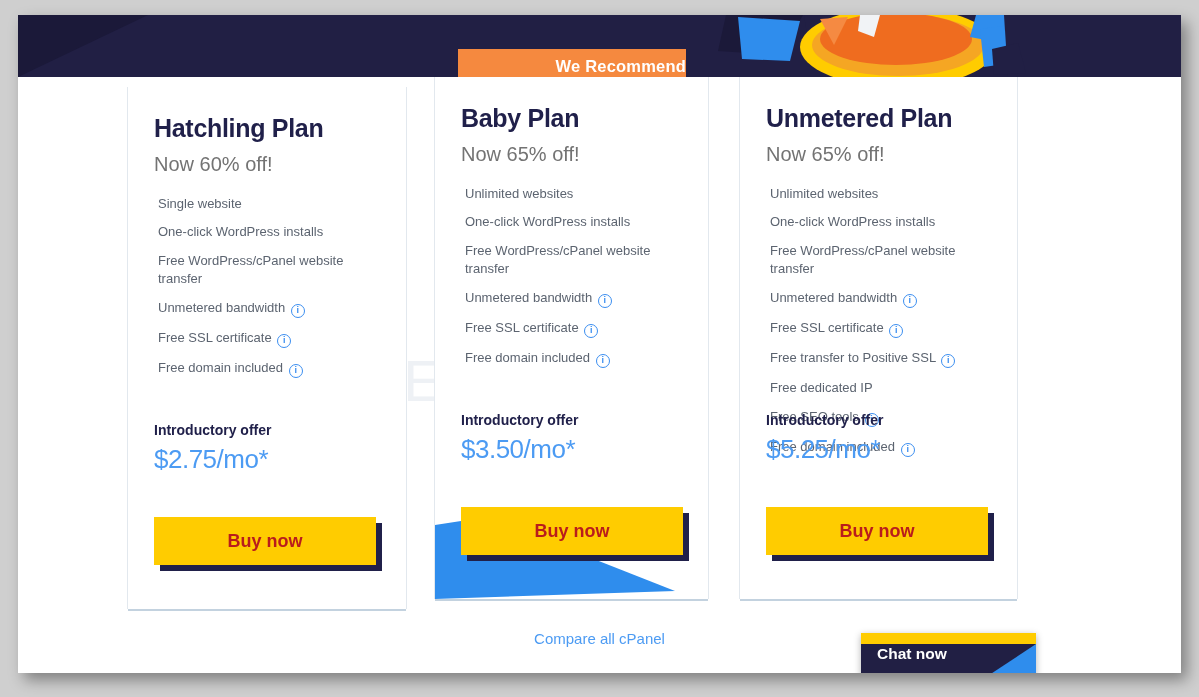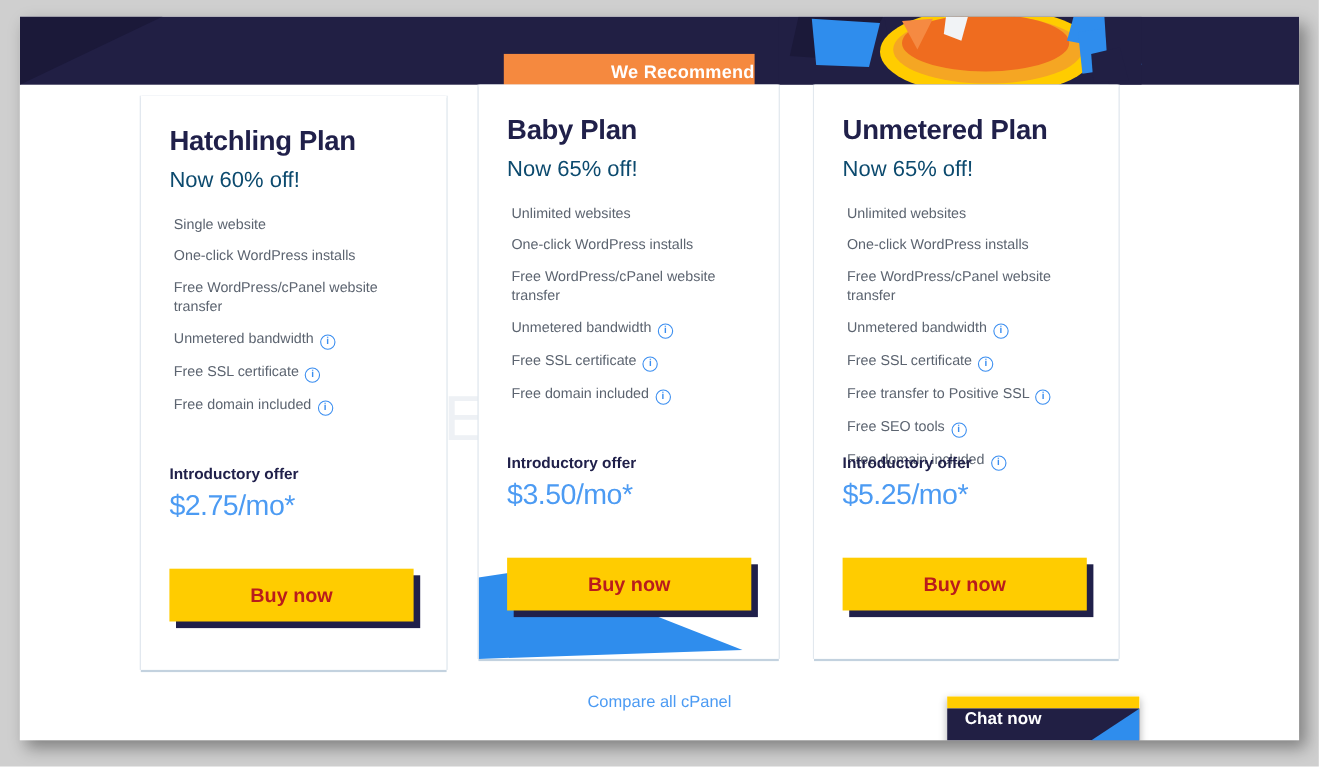--- a/index.html
+++ b/index.html
@@ -113,21 +113,21 @@
   .plan-title {
     font-size: 25px;
     font-weight: bold;
     color: #20204a;
     letter-spacing: -0.3px;
     margin: 0 0 10px 0;
     line-height: 1.1;
   }
   .plan-discount {
     font-size: 20px;
-    color: #0c4a6e;
+    color: #737373;
     margin: 0 0 20px 0;
     line-height: 1.1;
   }
 
   .features {
     list-style: none;
     margin: 0;
     padding: 0;
   }
   .features li {
@@ -343,20 +343,21 @@
       <div class="card-inner">
         <div class="plan-title">Unmetered Plan</div>
         <div class="plan-discount">Now 65% off!</div>
         <ul class="features">
             <li><span>Unlimited websites</span></li>
             <li><span>One-click WordPress installs</span></li>
             <li><span>Free WordPress/cPanel website transfer</span></li>
             <li><span>Unmetered bandwidth</span> <i class="info-icon">i</i></li>
             <li><span>Free SSL certificate</span> <i class="info-icon">i</i></li>
             <li><span>Free transfer to Positive SSL</span> <i class="info-icon">i</i></li>
+            <li><span>Free dedicated IP</span></li>
             <li><span>Free SEO tools</span> <i class="info-icon">i</i></li>
             <li><span>Free domain included</span> <i class="info-icon">i</i></li>
           </ul>
       </div>
       <div class="price-block">
         <div class="offer-label">Introductory offer</div>
         <div class="price">$5.25/mo*</div>
       </div>
       <div class="buy-wrap">
         <button class="buy-btn">Buy now</button>

